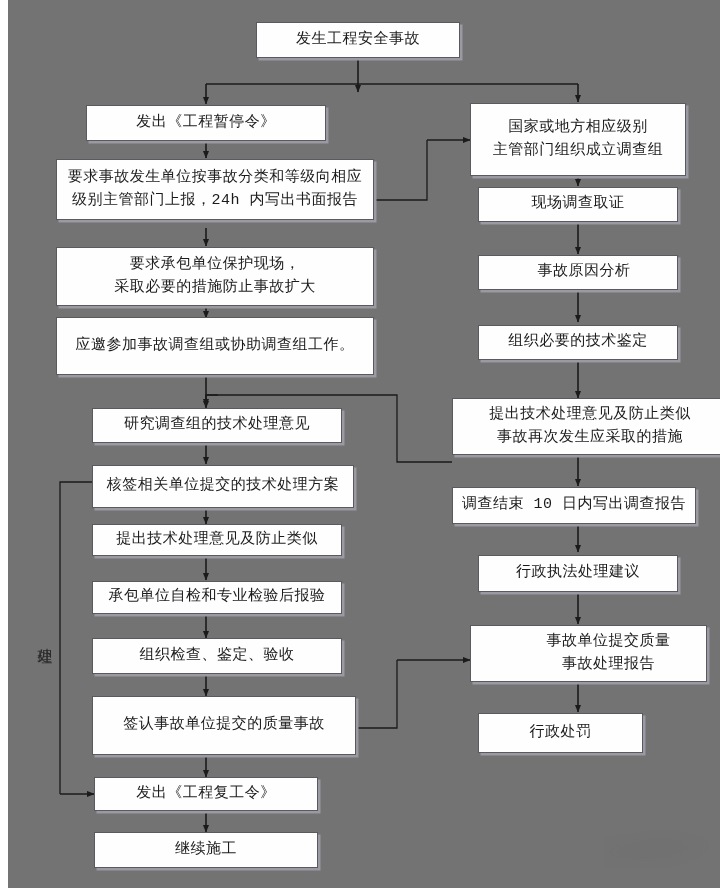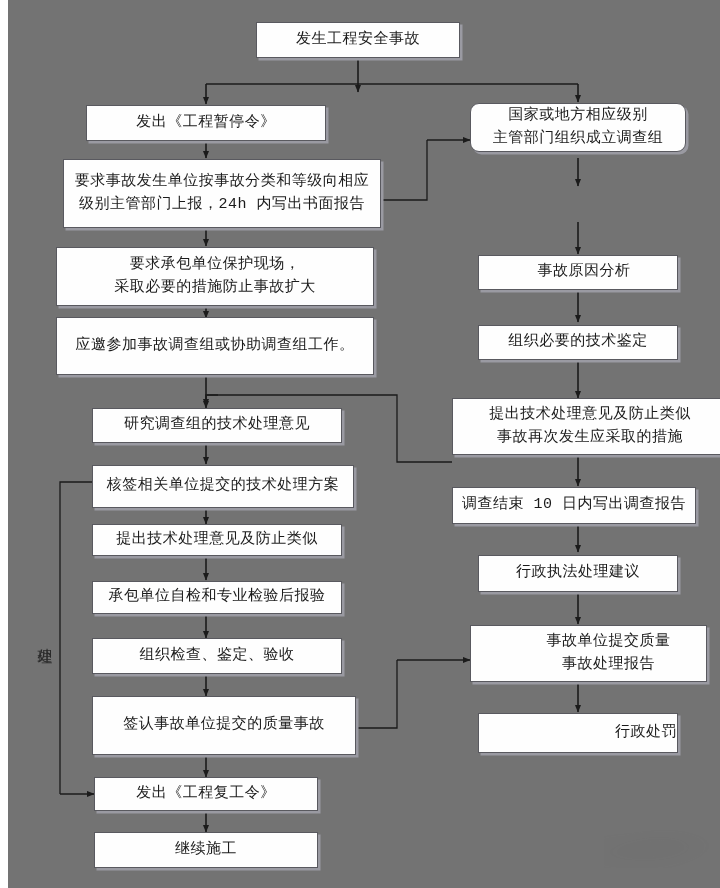--- a/index.html
+++ b/index.html
@@ -123,21 +123,21 @@
   </svg>
 
   <div class="node" style="left:248px; top:22px; width:204px; height:36px;">
     <span class="line1">发生工程安全事故</span>
   </div>
 
   <div class="node" style="left:78px; top:105px; width:240px; height:36px;">
     <span>发出《工程暂停令》</span>
   </div>
 
-  <div class="node" style="left:55px; top:159px; width:318px; height:69px;">
+  <div class="node" style="left:48px; top:159px; width:318px; height:61px;">
     <span>要求事故发生单位按事故分类和等级向相应</span>
     <span class="line2">级别主管部门上报，24h 内写出书面报告</span>
   </div>
 
   <div class="node" style="left:48px; top:247px; width:318px; height:59px;">
     <span>要求承包单位保护现场，</span>
     <span class="line2">采取必要的措施防止事故扩大</span>
   </div>
 
   <div class="node" style="left:48px; top:317px; width:318px; height:58px;">
@@ -169,25 +169,28 @@
   </div>
 
   <div class="node" style="left:86px; top:777px; width:224px; height:34px;">
     <span>发出《工程复工令》</span>
   </div>
 
   <div class="node" style="left:86px; top:832px; width:224px; height:36px;">
     <span>继续施工</span>
   </div>
 
-  <div class="node" style="left:462px; top:103px; width:216px; height:49px;border-radius:9px;">
+  <div class="node" style="left:462px; top:103px; width:216px; height:73px;">
     <span>国家或地方相应级别</span>
     <span class="line2">主管部门组织成立调查组</span>
   </div>
 
+  <div class="node" style="left:470px; top:187px; width:200px; height:35px;">
+    <span>现场调查取证</span>
+  </div>
 
   <div class="node" style="left:470px; top:255px; width:200px; height:35px;padding-left:12px;">
     <span>事故原因分析</span>
   </div>
 
   <div class="node" style="left:470px; top:325px; width:200px; height:35px;">
     <span>组织必要的技术鉴定</span>
   </div>
 
   <div class="node" style="left:444px; top:398px; width:276px; height:57px;">
@@ -201,20 +204,20 @@
 
   <div class="node" style="left:470px; top:555px; width:200px; height:37px;">
     <span>行政执法处理建议</span>
   </div>
 
   <div class="node" style="left:462px; top:625px; width:237px; height:57px;padding-left:40px;">
     <span>事故单位提交质量</span>
     <span class="line2">事故处理报告</span>
   </div>
 
-  <div class="node" style="left:470px; top:713px; width:200px; height:40px;align-items:flex-end;">
+  <div class="node" style="left:470px; top:713px; width:165px; height:40px;">
     <span>行政处罚</span>
   </div>
 
   <div class="side-label" style="left:20px; top:636px;">处理</div>
 
   <div class="watermark"></div>
 </div>
 
 </body></html>

